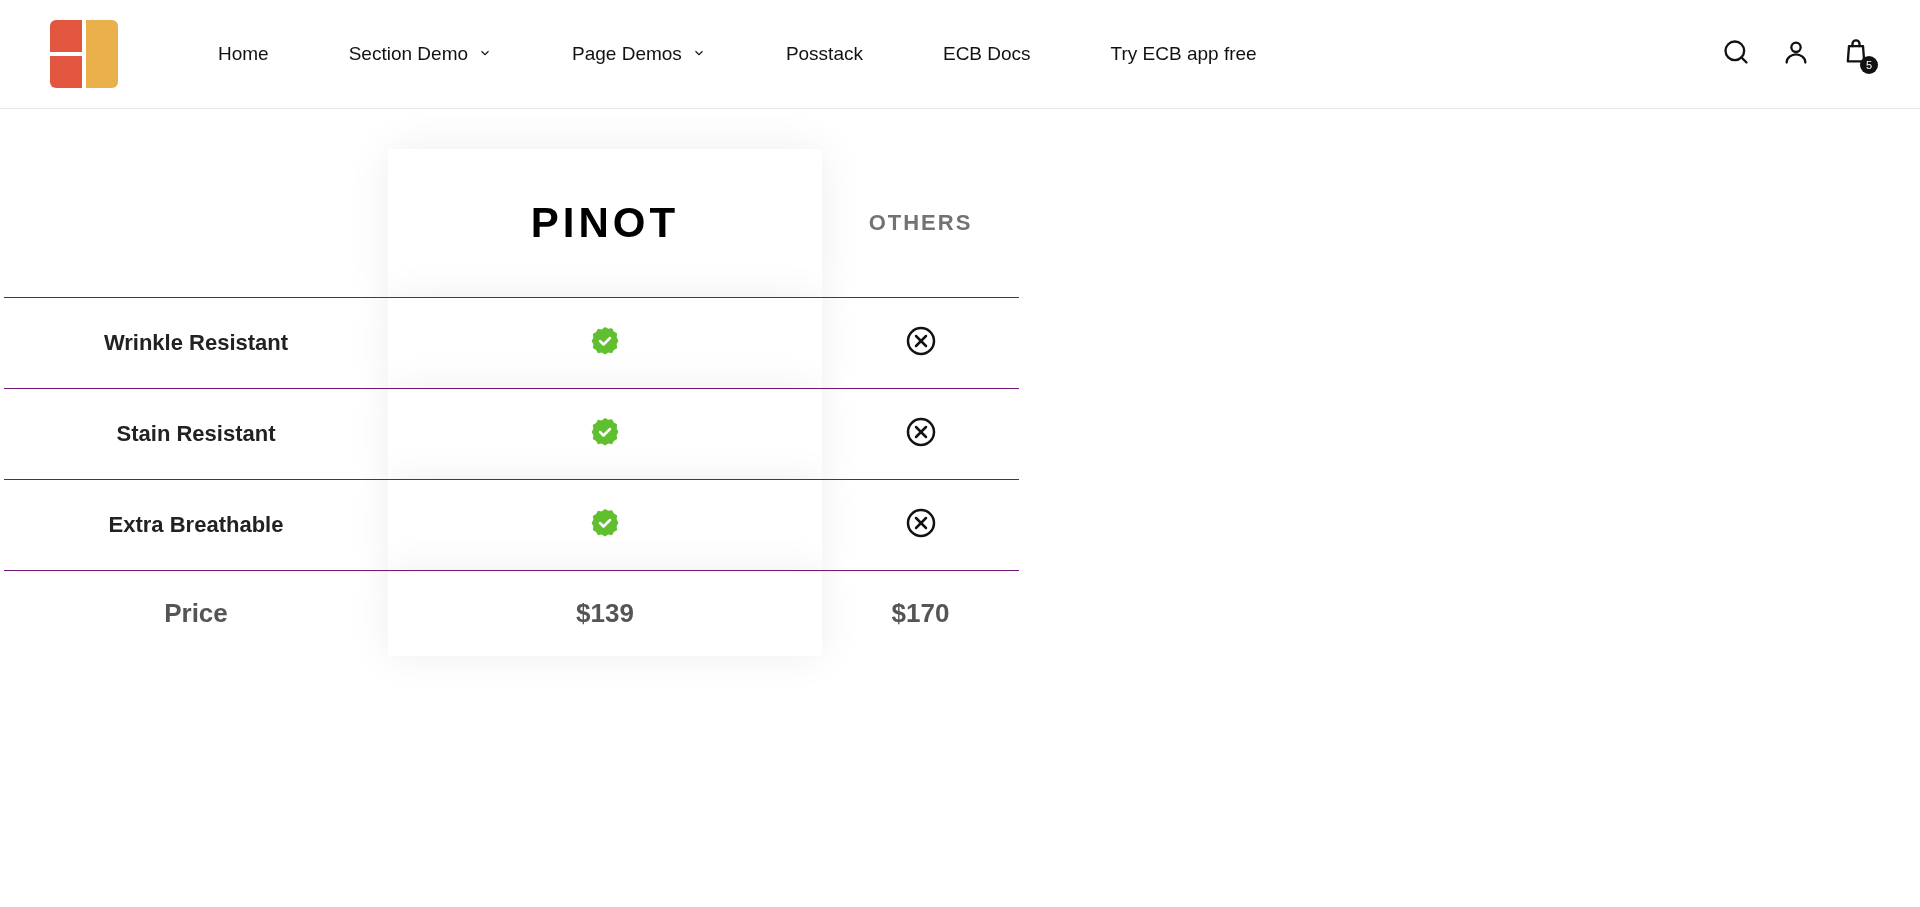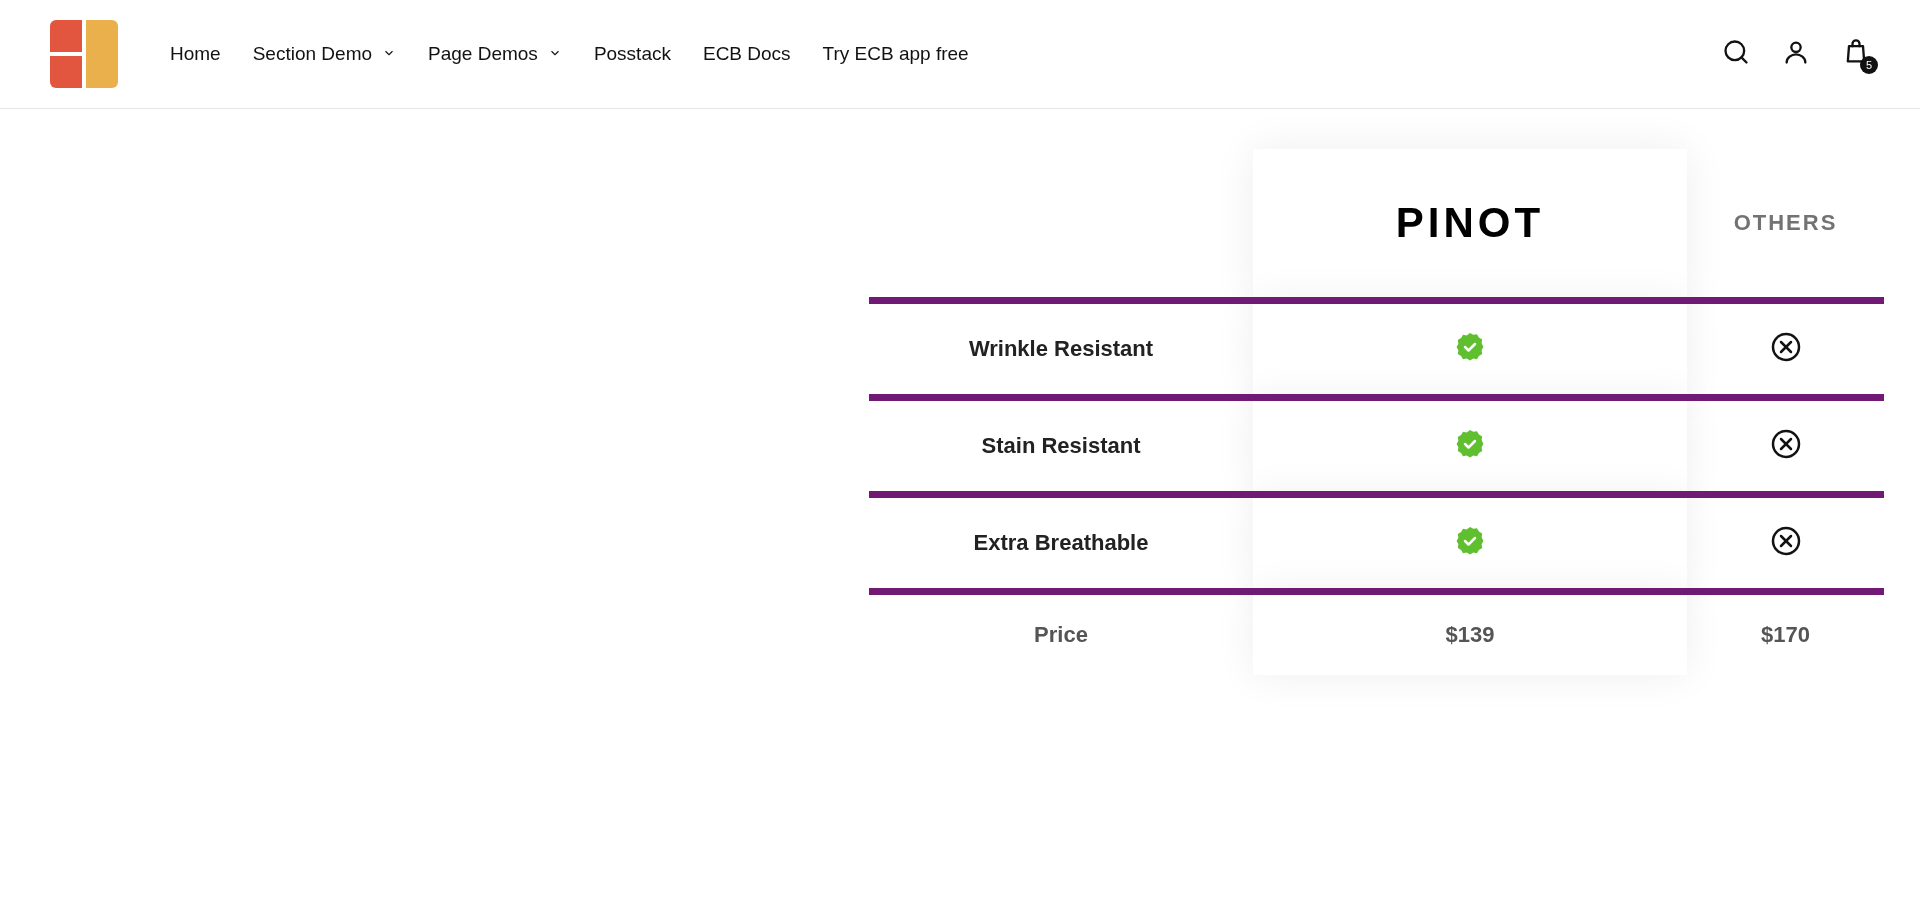--- a/index.html
+++ b/index.html
@@ -3,37 +3,37 @@
 <meta charset="utf-8">
 <style>
 * { margin: 0; padding: 0; box-sizing: border-box; }
 body { font-family: -apple-system, BlinkMacSystemFont, "Segoe UI", Helvetica, Arial, sans-serif; background: #fff; color: #121212; }
 .header { display: flex; align-items: center; padding: 20px 50px; border-bottom: 1px solid #e6e6e6; }
 .logo { width: 68px; height: 68px; display: grid; grid-template-columns: 1fr 1fr; grid-template-rows: 1fr 1fr; gap: 4px; margin-right: 52px; }
 .logo .b1 { background: #e2563f; border-radius: 6px 0 0 0; }
 .logo .b2 { background: #e9b04b; border-radius: 0 6px 6px 0; grid-row: 1 / 3; grid-column: 2; }
 .logo .b3 { background: #e2563f; border-radius: 0 0 0 6px; }
 .nav { display: flex; gap: 32px; align-items: center; }
-.nav-item { font-size: 19px; color: #121212; text-decoration: none; display: flex; align-items: center; gap: 10px; cursor: pointer; }
+.nav-item { font-size: 19px; color: #121212; text-decoration: none; display: flex; align-items: center; gap: 10px; cursor: pointer; margin-left: 48px; }
 .chevron { display: inline-block; }
 .header-icons { margin-left: auto; display: flex; gap: 32px; align-items: center; }
 .icon-btn { position: relative; cursor: pointer; }
 .badge { position: absolute; bottom: -4px; right: -8px; background: #121212; color: #fff; font-size: 11px; width: 18px; height: 18px; border-radius: 50%; display: flex; align-items: center; justify-content: center; }
-.main { display: flex; justify-content: flex-end; padding: 40px 36px; }
+.main { display: flex; justify-content: flex-start; padding: 40px 4px; }
 .ctable { width: 1015px; border-collapse: collapse; }
 .ctable td, .ctable th { text-align: center; vertical-align: middle; }
 .headrow th { padding: 50px 10px; font-weight: 700; }
 .col-feature { width: 384px; }
 .col-brand { width: 434px; background: #fff; box-shadow: 0 0 40px rgba(0,0,0,0.07); }
 .col-other { width: 197px; }
 .brand-logo { font-family: Impact, "Arial Black", sans-serif; font-size: 42px; letter-spacing: 4px; color: #000; font-weight: 900; }
 .others-label { font-size: 22px; letter-spacing: 2px; color: #737373; font-weight: 700; }
-.row td { padding: 27px 10px; border-top: 7px solid #701a75; }
+.row td { padding: 27px 10px; border-top: 1px solid #701a75; }
 .feat { font-size: 22px; font-weight: 600; color: #222; }
-.price td { font-size: 22px; font-weight: 600; color: #555; }
+.price td { font-size: 26px; font-weight: 600; color: #555; }
 .check-badge { display: inline-flex; width: 32px; height: 32px; align-items: center; justify-content: center; }
 .x-circle { display: inline-flex; width: 32px; height: 32px; align-items: center; justify-content: center; }
 </style>
 </head>
 <body>
 
 <header class="header">
   <div class="logo">
     <div class="b1"></div>
       <div class="b2"></div>

